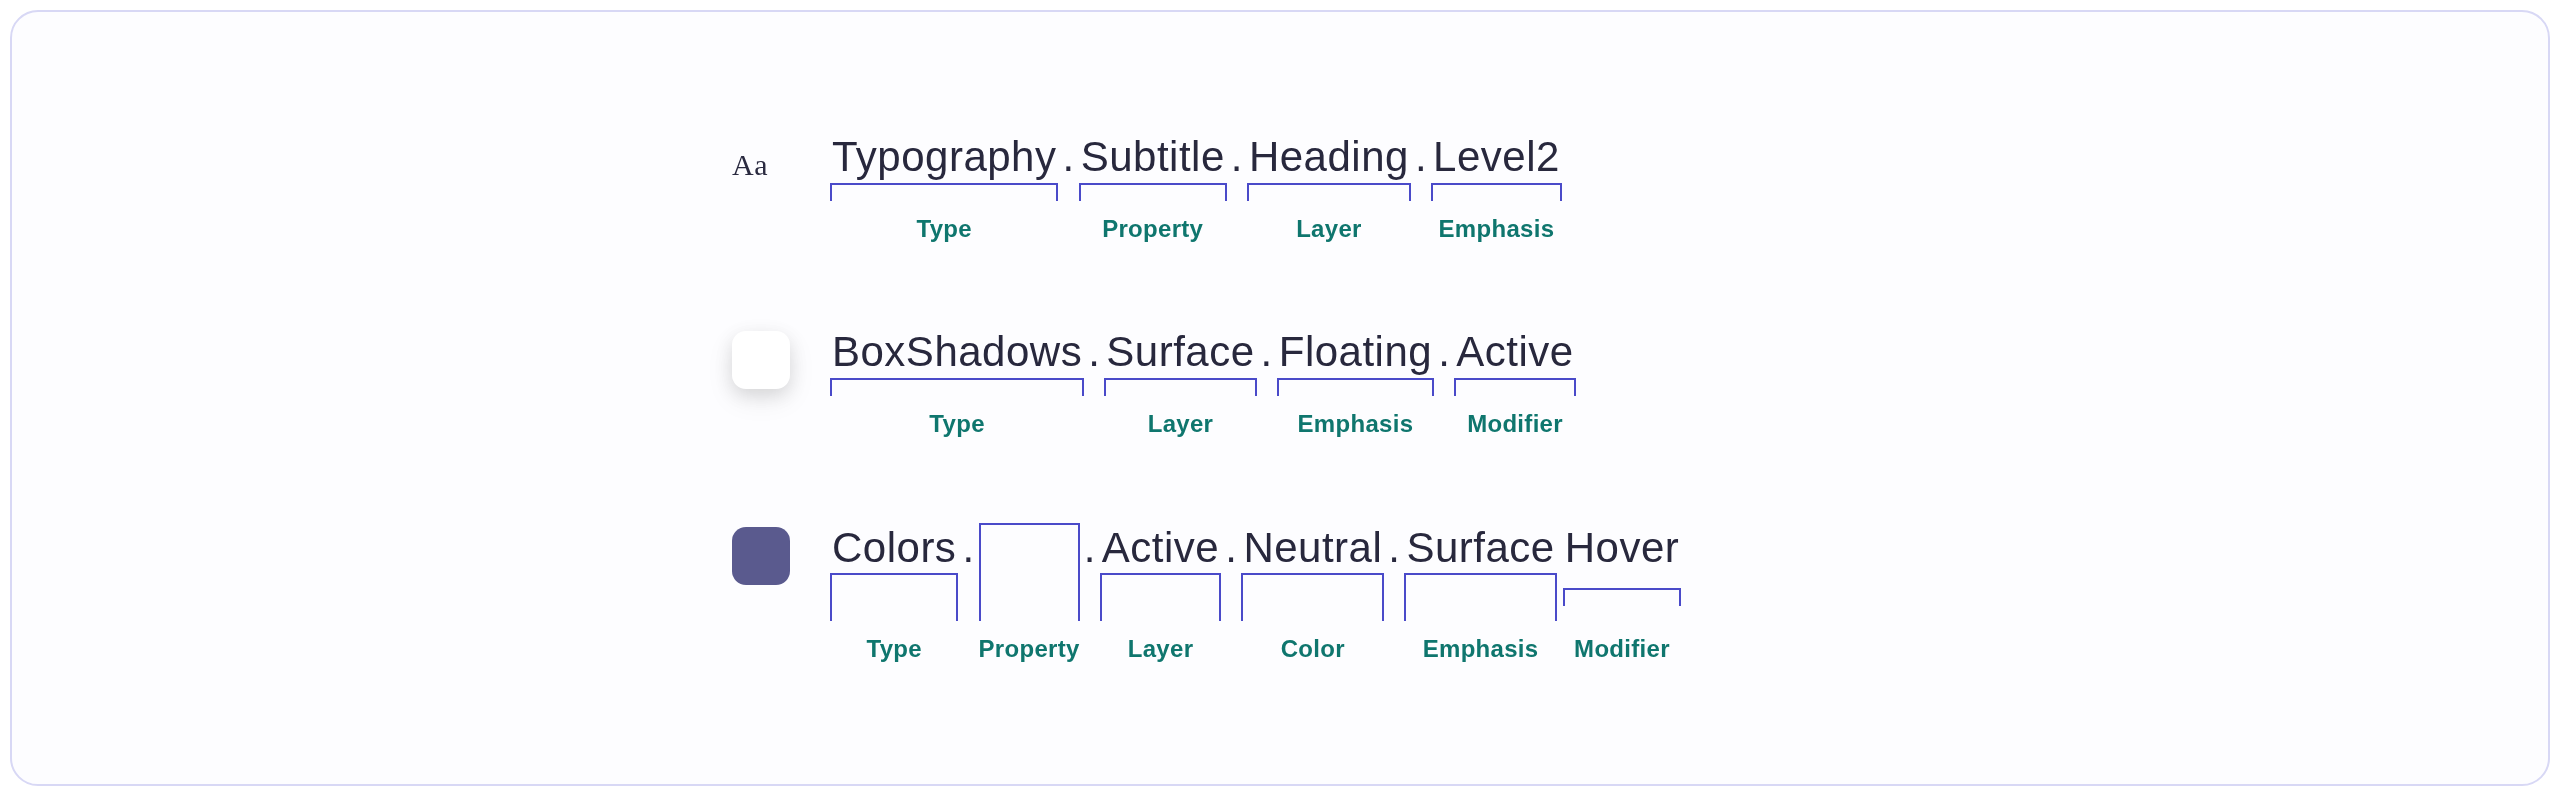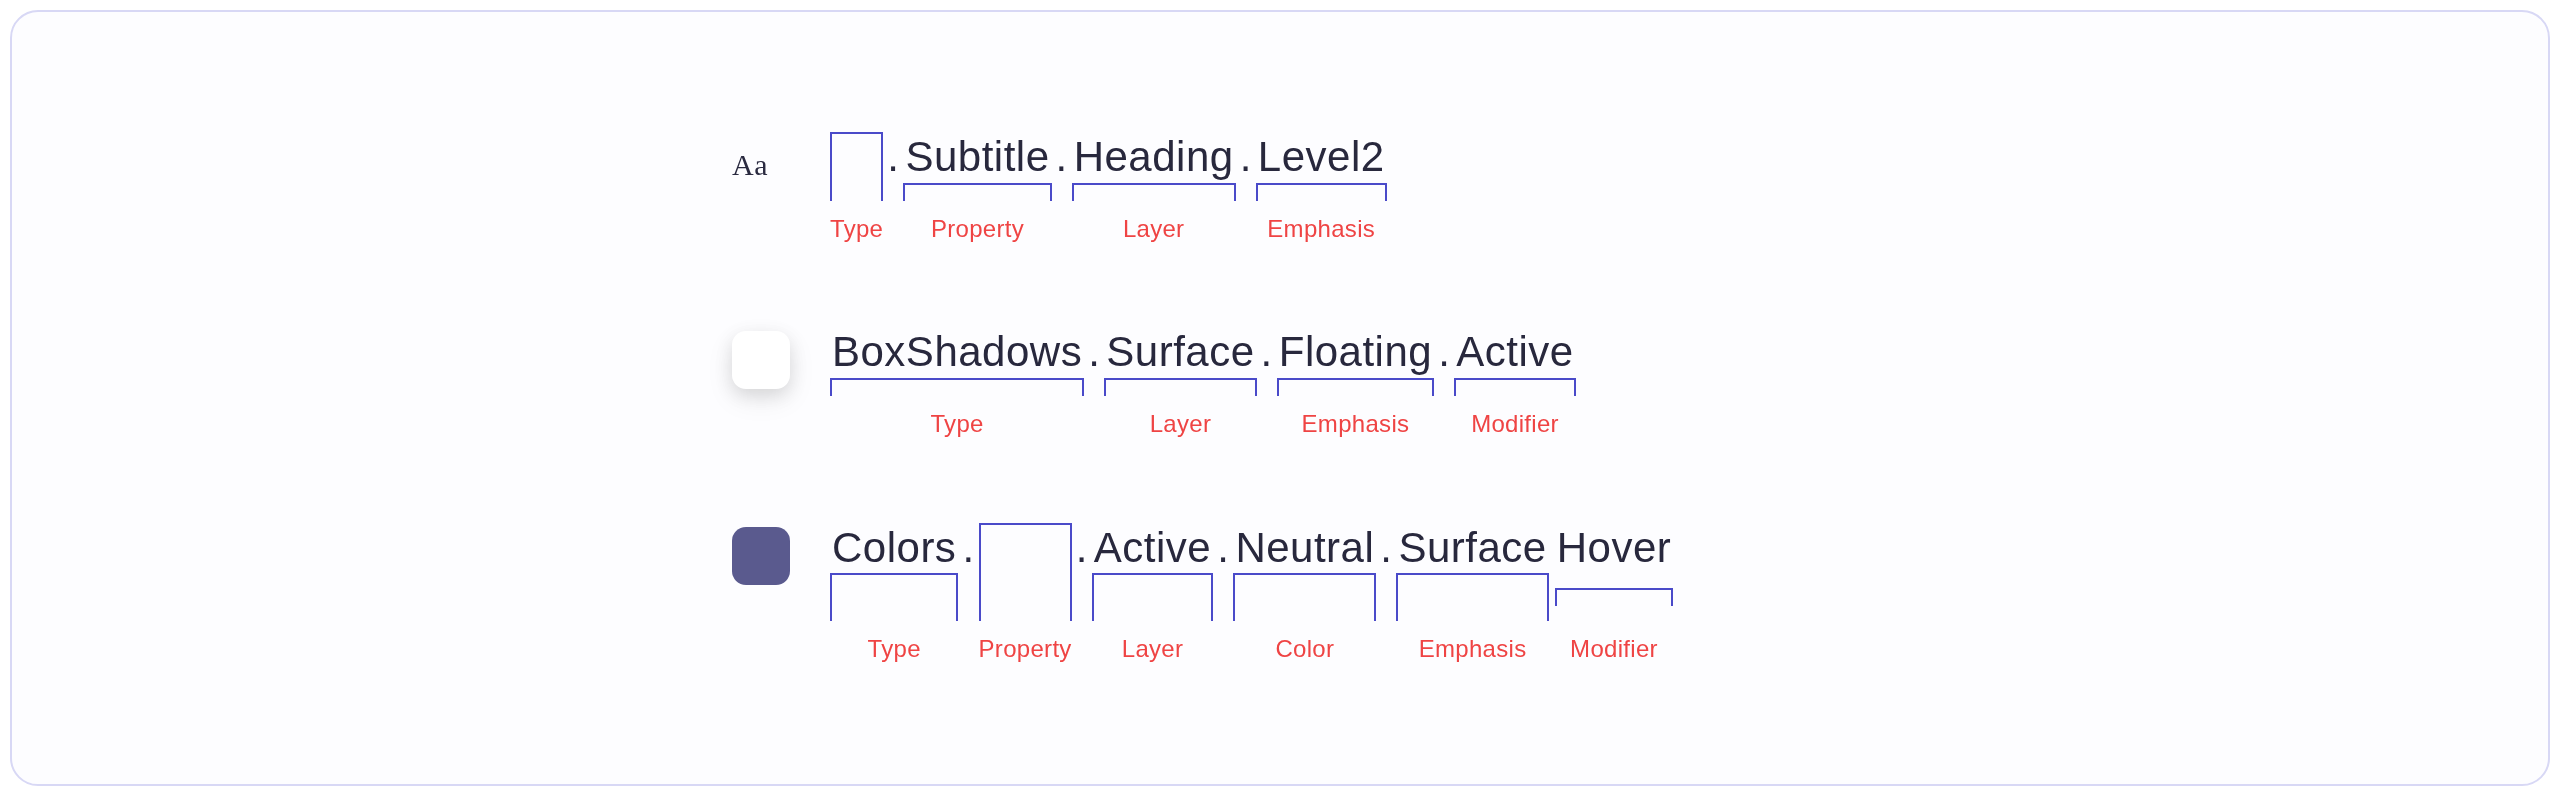--- a/index.html
+++ b/index.html
@@ -80,22 +80,22 @@
     flex: 1 1 auto;
     height: 18px;
     border-left: 2px solid #4a4ac9;
     border-right: 2px solid #4a4ac9;
     border-top: 2px solid #4a4ac9;
     position: relative;
     margin: 0 3px;
   }
   .seg-label {
     font-size: 24px;
-    font-weight: 400;
-    color: #ef4444;
+    font-weight: 700;
+    color: #0f766e;
     margin-top: 14px;
     letter-spacing: 0.3px;
   }
   .seg-wrap {
     display: flex;
     flex-direction: column;
     align-items: center;
   }
 </style>
 </head>
@@ -103,20 +103,21 @@
 
 <div class="card">
 
   <div class="row">
     <div class="swatch-col">
       <span class="swatch-text">Aa</span>
     </div>
     <div class="token-col">
       <div class="token-line">
         <div class="seg-wrap">
+          <span class="seg-word">Typography</span>
           <div class="bracket" style="width:100%"></div>
           <span class="seg-label">Type</span>
         </div>
         <span class="dot">.</span>
         <div class="seg-wrap">
           <span class="seg-word">Subtitle</span>
           <div class="bracket" style="width:100%"></div>
           <span class="seg-label">Property</span>
         </div>
         <span class="dot">.</span>

